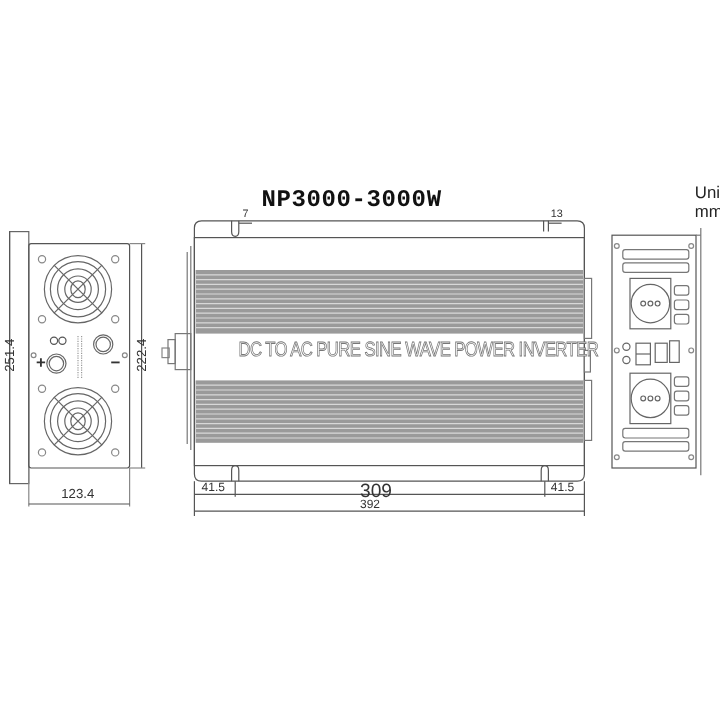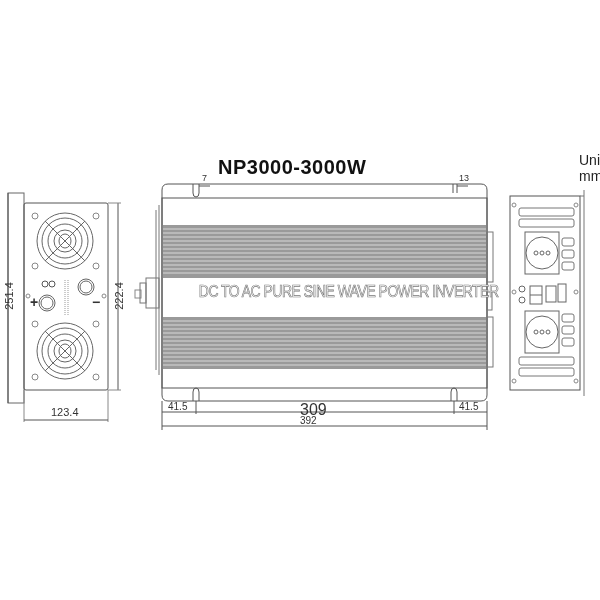--- a/index.html
+++ b/index.html
@@ -1,18 +1,18 @@
 <!DOCTYPE html>
 <html><head>
 <meta charset="utf-8">
 <style>
   html, body { margin:0; padding:0; background:#ffffff; }
   body { width:600px; height:600px; position:relative; overflow:hidden; font-family:"Liberation Sans", sans-serif; }
   svg { position:absolute; left:0; top:0; }
-  .title { position:absolute; left:218px; top:156px; font-size:20px; font-weight:bold; color:#111; letter-spacing:0.5px; font-family:Liberation Sans, sans-serif; }
+  .title { position:absolute; left:218px; top:156px; font-size:20px; font-weight:bold; color:#111; letter-spacing:0.5px; font-family:Liberation Mono, monospace; }
   .unit { position:absolute; left:547px; top:152px; font-size:14px; color:#222; font-family:"Liberation Sans", sans-serif;margin-left:32px; }
   .dim { position:absolute; font-size:11px; color:#333; font-family:"Liberation Sans", sans-serif; }
   .dim.v { transform:rotate(-90deg); transform-origin:center center; }
   .banner { position:absolute; left:170px; top:282px; width:320px; text-align:center; font-size:17px; font-family:"Liberation Sans", sans-serif; color:#fff; -webkit-text-stroke:0.7px #777; letter-spacing:-0.6px; transform:scaleX(0.82); transform-origin:center; white-space:nowrap; }
 </style>
 </head>
 <body>
 
 <svg width="600" height="600" viewBox="0 0 600 600">
 

